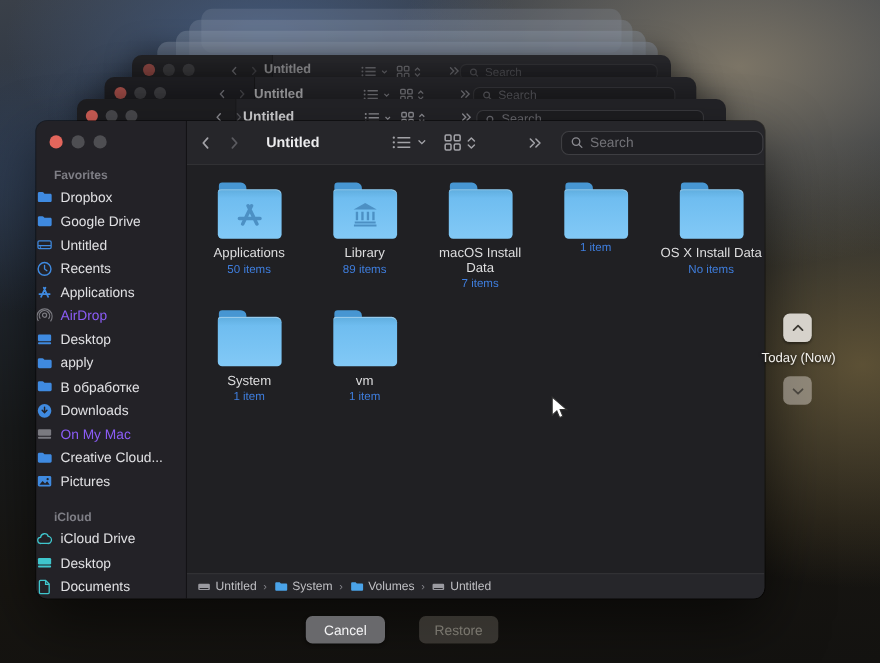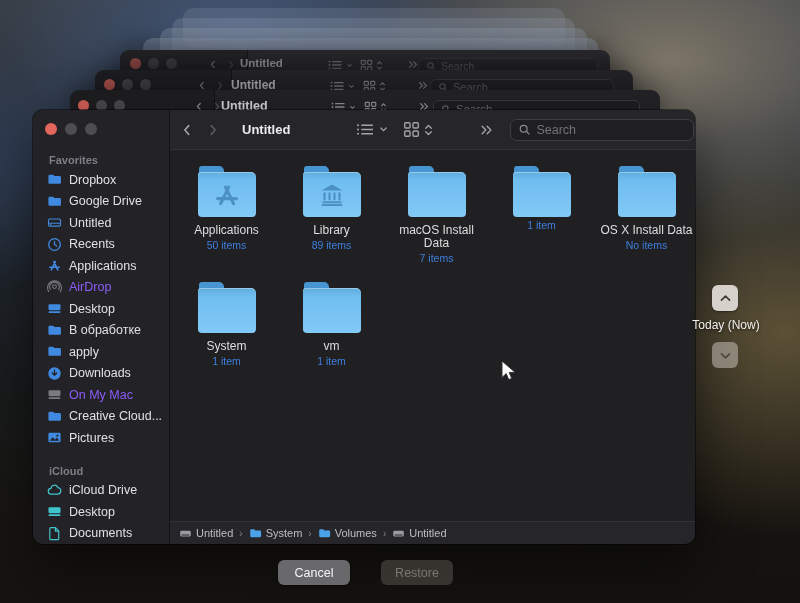--- a/index.html
+++ b/index.html
@@ -30,21 +30,21 @@
   #win { position:absolute; left:33px; top:110px; width:662px; height:434px;
          background:#202023; border-radius:10px; box-shadow:0 22px 55px rgba(0,0,0,.55), 0 0 0 1px rgba(0,0,0,.45);
          overflow:hidden; }
   #sidebar { position:absolute; left:0; top:0; bottom:0; width:137px; background:#232227;
              border-right:1px solid rgba(0,0,0,.45); overflow:hidden; }
   #lights { position:absolute; left:12px; top:13px; display:flex; gap:8px; }
   #lights span { width:12px; height:12px; border-radius:50%; background:#4e4e52; cursor:default; }
   #lights span:first-child { background:#e3665c; }
   #sb-items { position:absolute; left:0; right:0; top:40px; }
   .sb-label { color:#7e7e85; font-size:11px; font-weight:bold; padding:4px 0 3px 16px; }
-  .sb-row { display:flex; align-items:center; height:21.5px; padding-left:14px; gap:7px; color:#e0e0e3; font-size:12.5px; }
+  .sb-row { display:flex; align-items:center; height:21.5px; gap:7px; color:#e0e0e3; font-size:12.5px; }
   .sb-row .ic { width:15px; height:15px; flex:0 0 15px; }
   .sb-row.dim { color:#8b5cf6; }
   .sb-gap { height:12px; }
 
   #toolbar { position:absolute; left:137px; right:0; top:0; height:40px; background:#26262a;
              border-bottom:1px solid rgba(255,255,255,.05); display:flex; align-items:center; }
   .tb-ic { color:#a3a3a8; }
   .tb-dim { color:#5b5b60; }
   #tb-title { color:#ececee; font-size:13px; font-weight:bold; margin-left:22px; }
   #search { margin-left:16px; width:184px; height:22px; border:1px solid #3e3e42; background:rgba(0,0,0,.16);
@@ -341,29 +341,29 @@
             </svg>
           </span>
           <span>Desktop</span>
         </div>
         <div class="sb-row">
           <span class="ic" style="color: rgb(63, 138, 224);">
             <svg viewBox="0 0 16 16" width="100%" height="100%">
               <path fill="currentColor" d="M1.5 4.2c0-.8.6-1.4 1.4-1.4h3.1c.4 0 .8.2 1 .5l.9 1h5.6c.8 0 1.4.6 1.4 1.4v5.4c0 .8-.6 1.4-1.4 1.4H2.9c-.8 0-1.4-.6-1.4-1.4V4.2z"></path>
             </svg>
           </span>
+          <span>apply</span>
+        </div>
+        <div class="sb-row">
+          <span class="ic" style="color: rgb(63, 138, 224);">
+            <svg viewBox="0 0 16 16" width="100%" height="100%">
+              <path fill="currentColor" d="M1.5 4.2c0-.8.6-1.4 1.4-1.4h3.1c.4 0 .8.2 1 .5l.9 1h5.6c.8 0 1.4.6 1.4 1.4v5.4c0 .8-.6 1.4-1.4 1.4H2.9c-.8 0-1.4-.6-1.4-1.4V4.2z"></path>
+            </svg>
+          </span>
           <span>В обработке</span>
-        </div>
-        <div class="sb-row">
-          <span class="ic" style="color: rgb(63, 138, 224);">
-            <svg viewBox="0 0 16 16" width="100%" height="100%">
-              <path fill="currentColor" d="M1.5 4.2c0-.8.6-1.4 1.4-1.4h3.1c.4 0 .8.2 1 .5l.9 1h5.6c.8 0 1.4.6 1.4 1.4v5.4c0 .8-.6 1.4-1.4 1.4H2.9c-.8 0-1.4-.6-1.4-1.4V4.2z"></path>
-            </svg>
-          </span>
-          <span>apply</span>
         </div>
         <div class="sb-row">
           <span class="ic" style="color: rgb(63, 138, 224);">
             <svg viewBox="0 0 16 16" width="100%" height="100%">
               <circle cx="8" cy="8" r="6.6" fill="currentColor"></circle>
               <path d="M8 4.4v5.2M5.7 7.5L8 9.8l2.3-2.3" stroke="#232227" stroke-width="1.4" fill="none" stroke-linecap="round" stroke-linejoin="round"></path>
             </svg>
           </span>
           <span>Downloads</span>
         </div>

